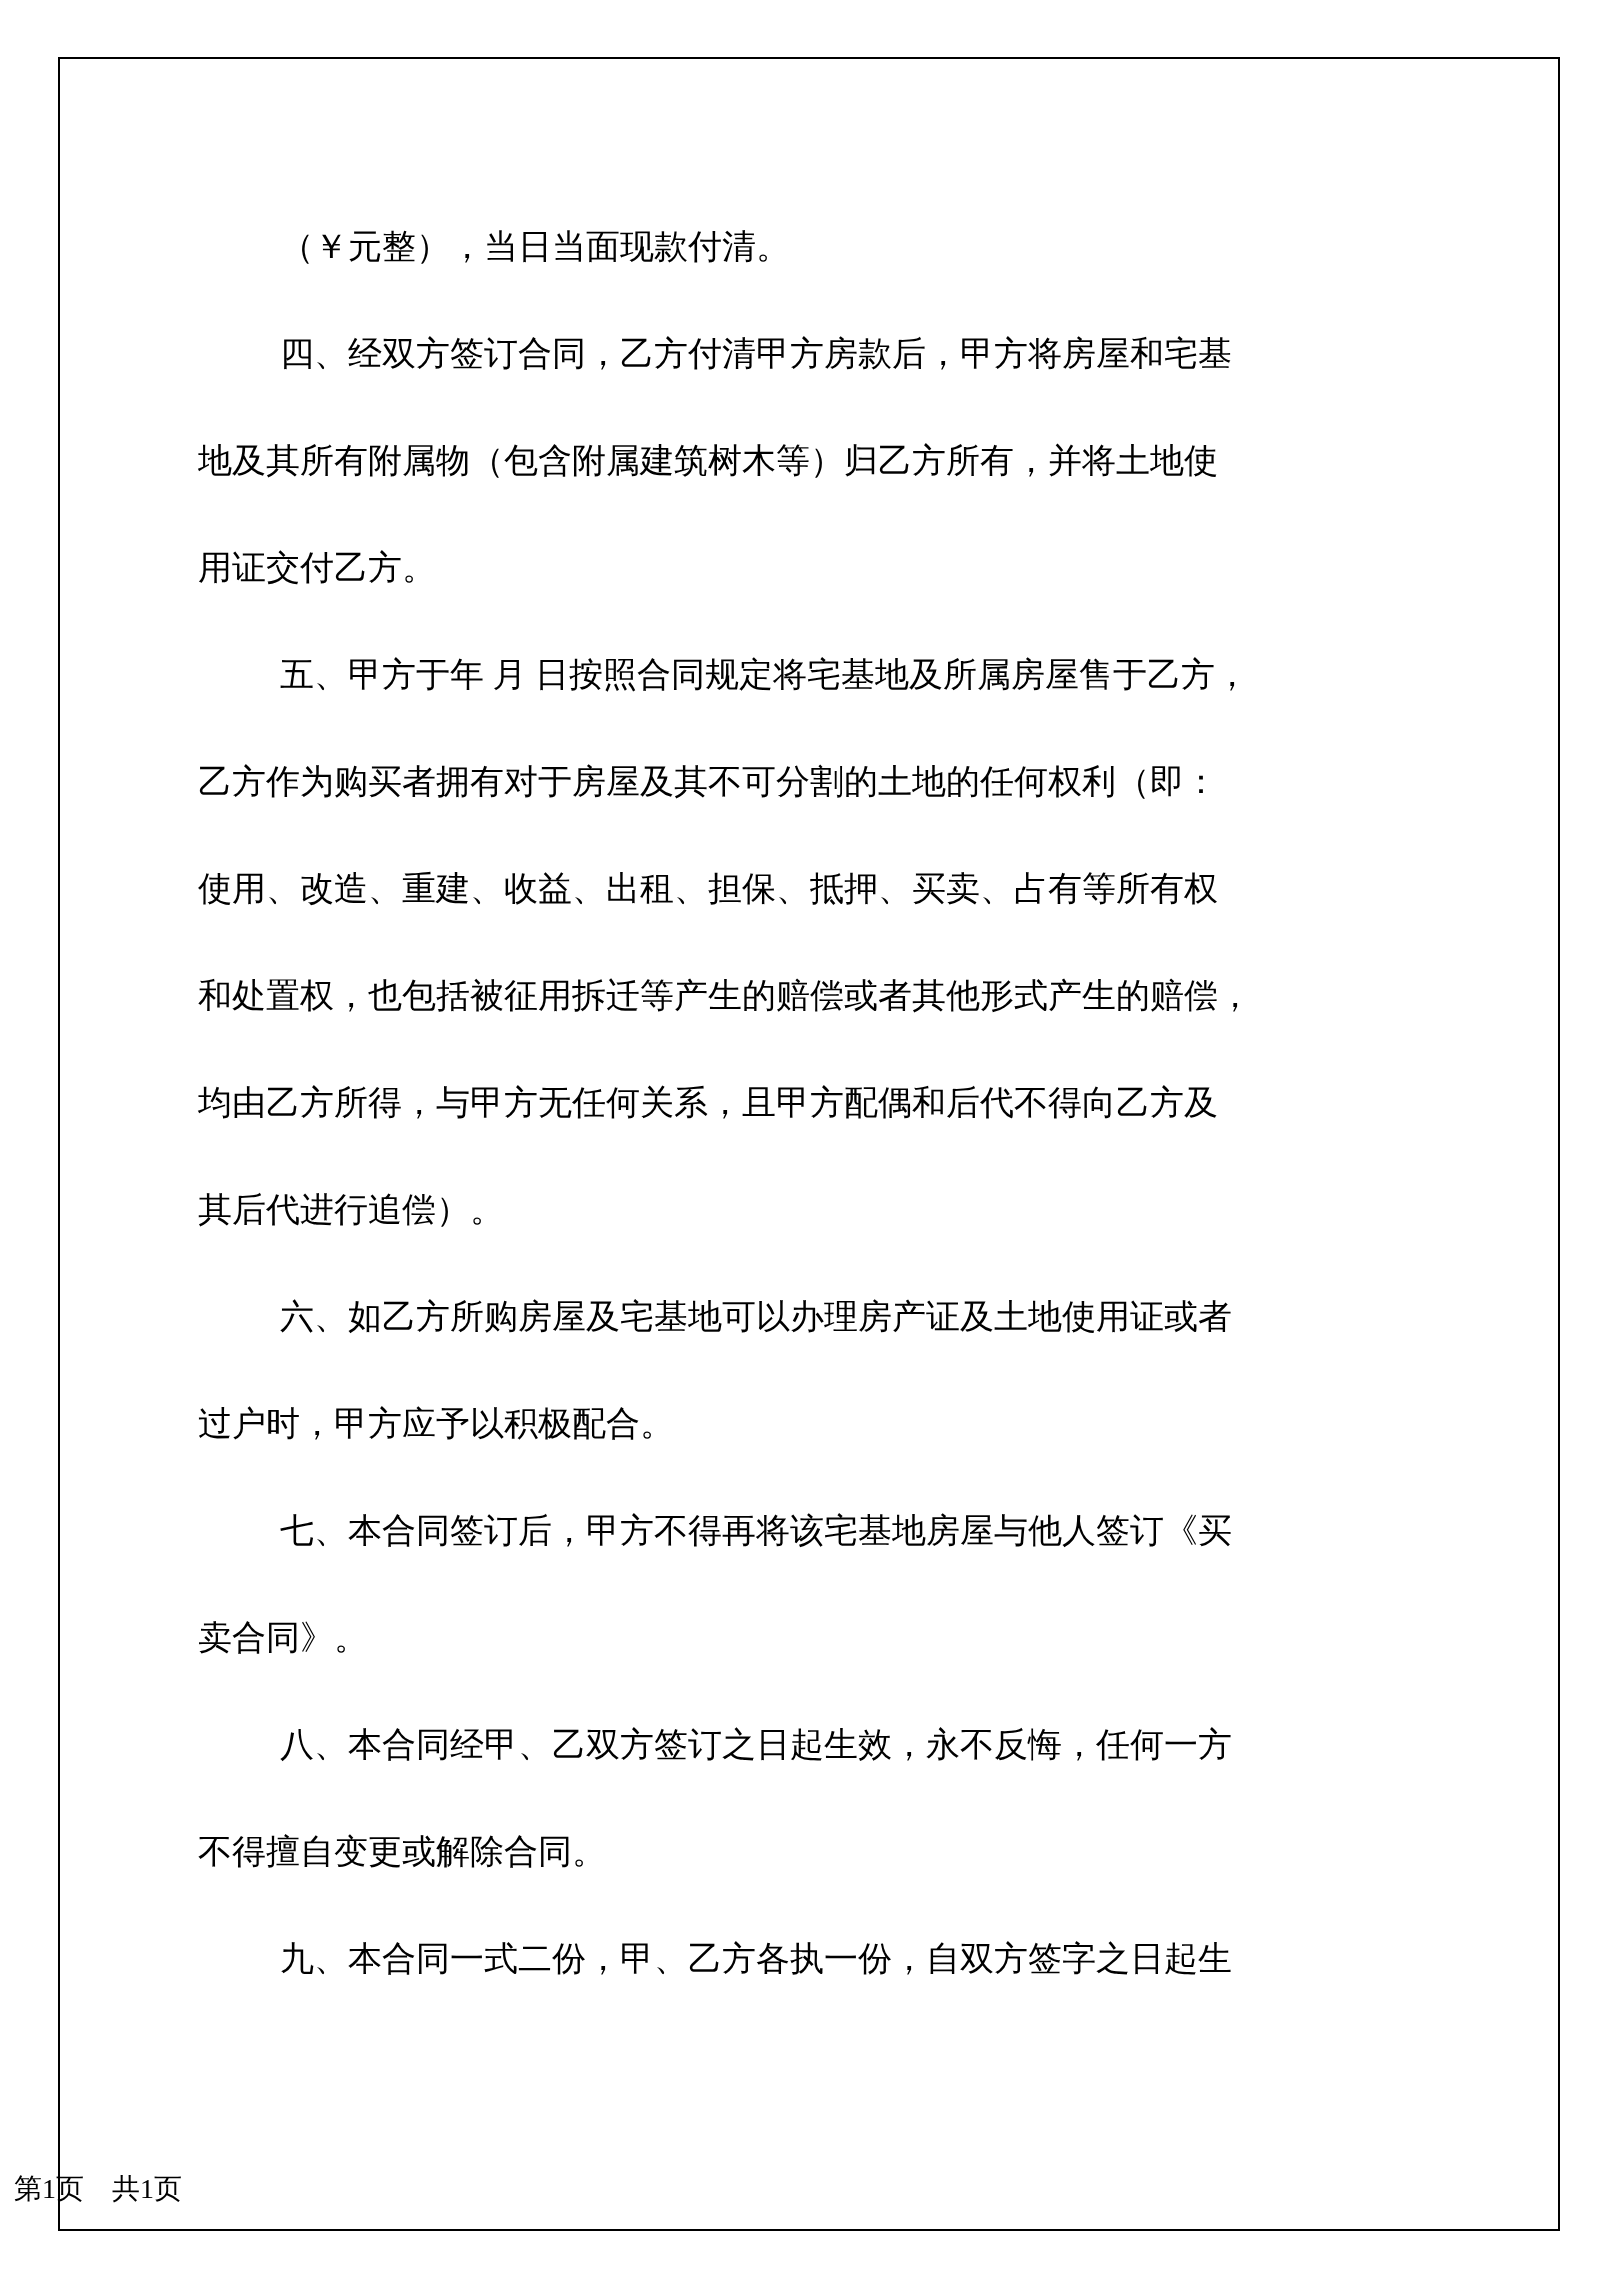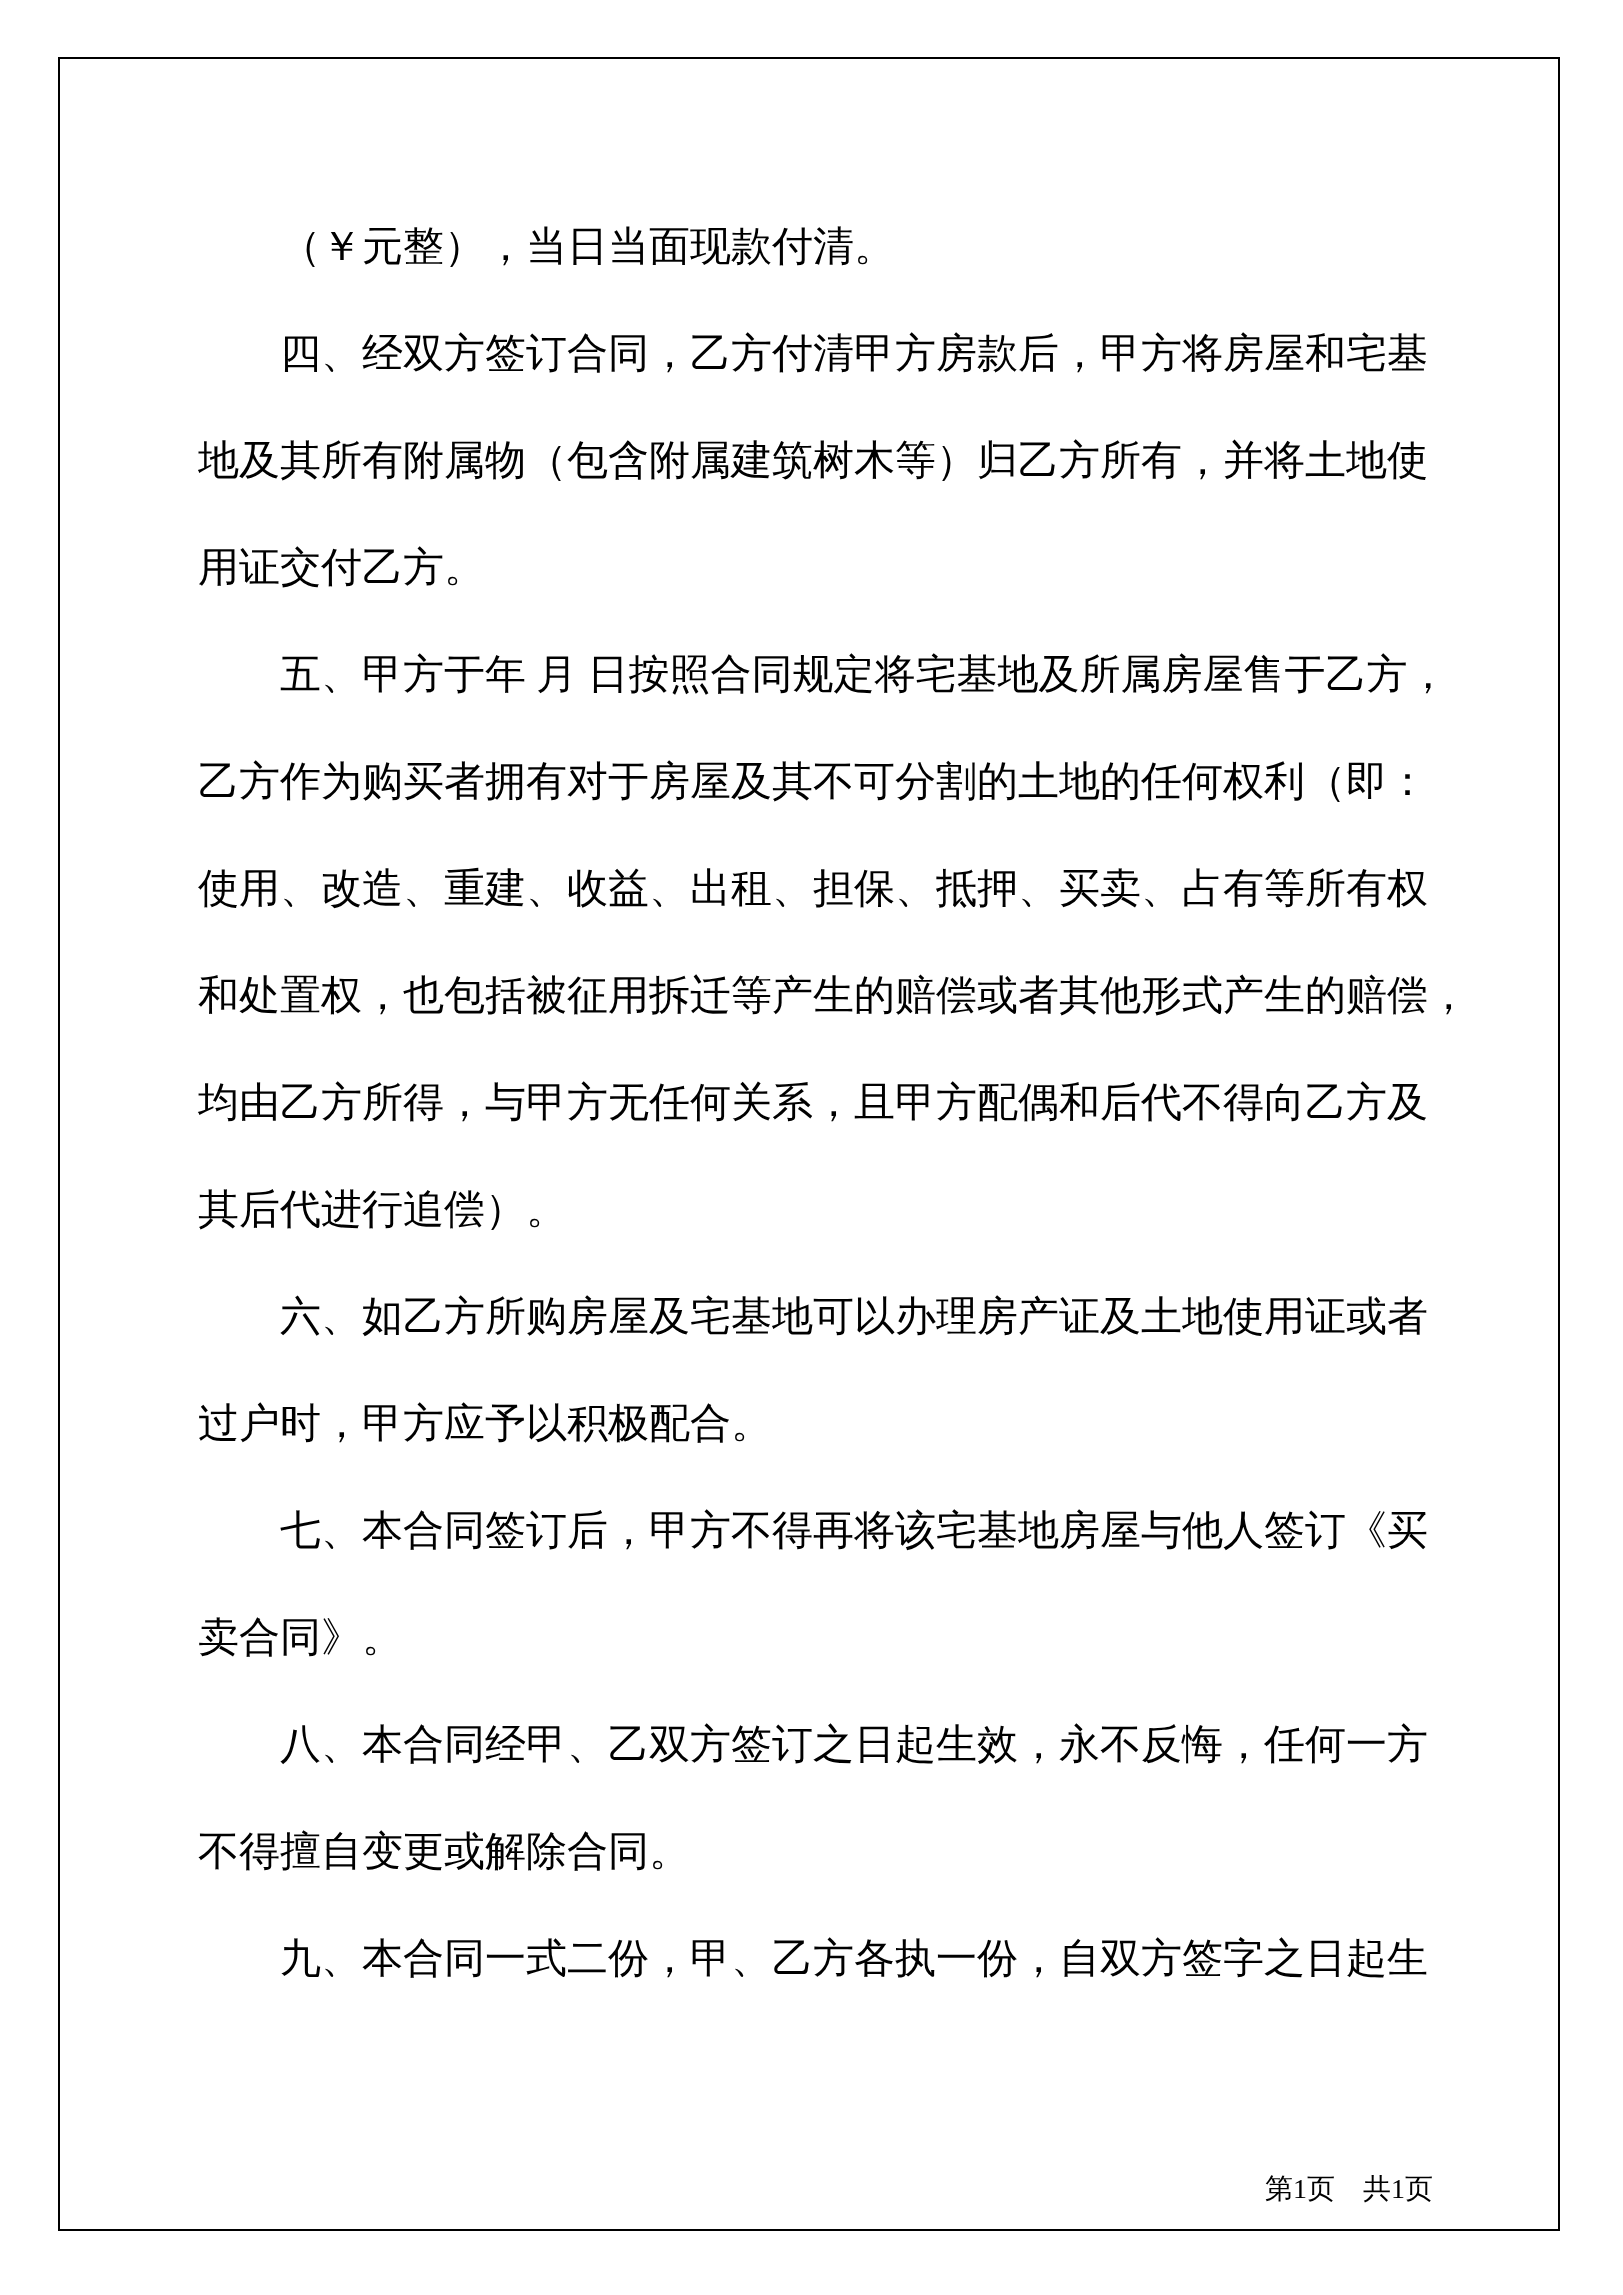--- a/index.html
+++ b/index.html
@@ -23,41 +23,40 @@
     height: 2174px;
     border: 2.2px solid #000000;
     box-sizing: border-box;
     background: #ffffff;
   }
   .contract-body {
     position: absolute;
     left: 198px;
     top: 193px;
     width: 1256px;
-    font-size: 41px;
+    font-size: 34px;
     line-height: 107px;
     white-space: pre;
     letter-spacing: 0;
   }
   .line {
     height: 107px;
   }
   .line.indent {
     text-indent: 82px;
   }
   .page-footer {
     position: absolute;
     left: 0;
     top: 2130px;
     width: 1385px;
-    text-align: right;
+    text-align: left;
     font-size: 28px;
     line-height: 39px;
     white-space: pre;
-    margin-left: 48px;
   }
 </style>
 </head>
 <body>
 
 <div class="frame"></div>
 
 <div class="contract-body"><div class="line indent">（￥元整），当日当面现款付清。</div><div class="line indent">四、经双方签订合同，乙方付清甲方房款后，甲方将房屋和宅基</div><div class="line">地及其所有附属物（包含附属建筑树木等）归乙方所有，并将土地使</div><div class="line">用证交付乙方。</div><div class="line indent">五、甲方于年 月 日按照合同规定将宅基地及所属房屋售于乙方，</div><div class="line">乙方作为购买者拥有对于房屋及其不可分割的土地的任何权利（即：</div><div class="line">使用、改造、重建、收益、出租、担保、抵押、买卖、占有等所有权</div><div class="line">和处置权，也包括被征用拆迁等产生的赔偿或者其他形式产生的赔偿，</div><div class="line">均由乙方所得，与甲方无任何关系，且甲方配偶和后代不得向乙方及</div><div class="line">其后代进行追偿）。</div><div class="line indent">六、如乙方所购房屋及宅基地可以办理房产证及土地使用证或者</div><div class="line">过户时，甲方应予以积极配合。</div><div class="line indent">七、本合同签订后，甲方不得再将该宅基地房屋与他人签订《买</div><div class="line">卖合同》。</div><div class="line indent">八、本合同经甲、乙双方签订之日起生效，永不反悔，任何一方</div><div class="line">不得擅自变更或解除合同。</div><div class="line indent">九、本合同一式二份，甲、乙方各执一份，自双方签字之日起生</div></div>
 
 <div class="page-footer">

